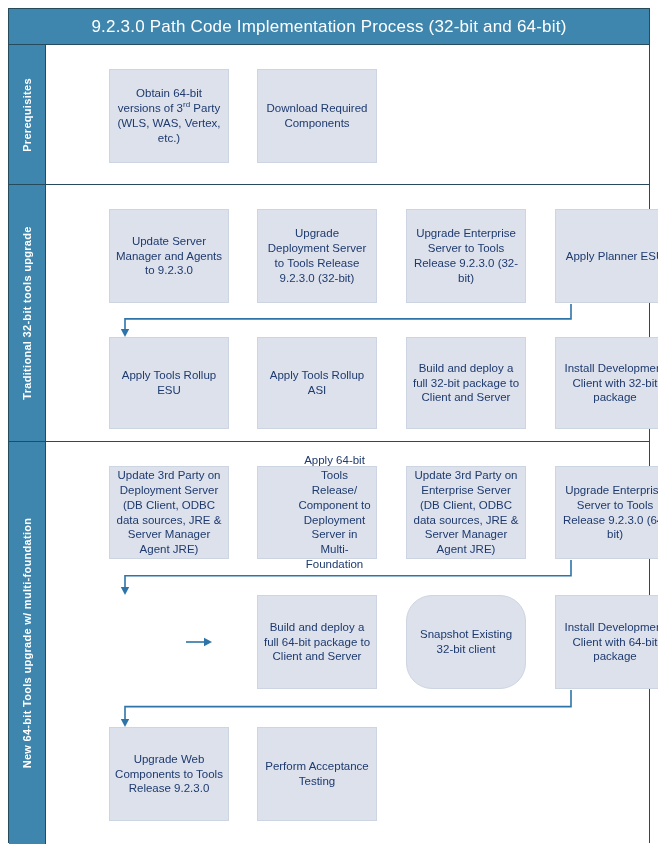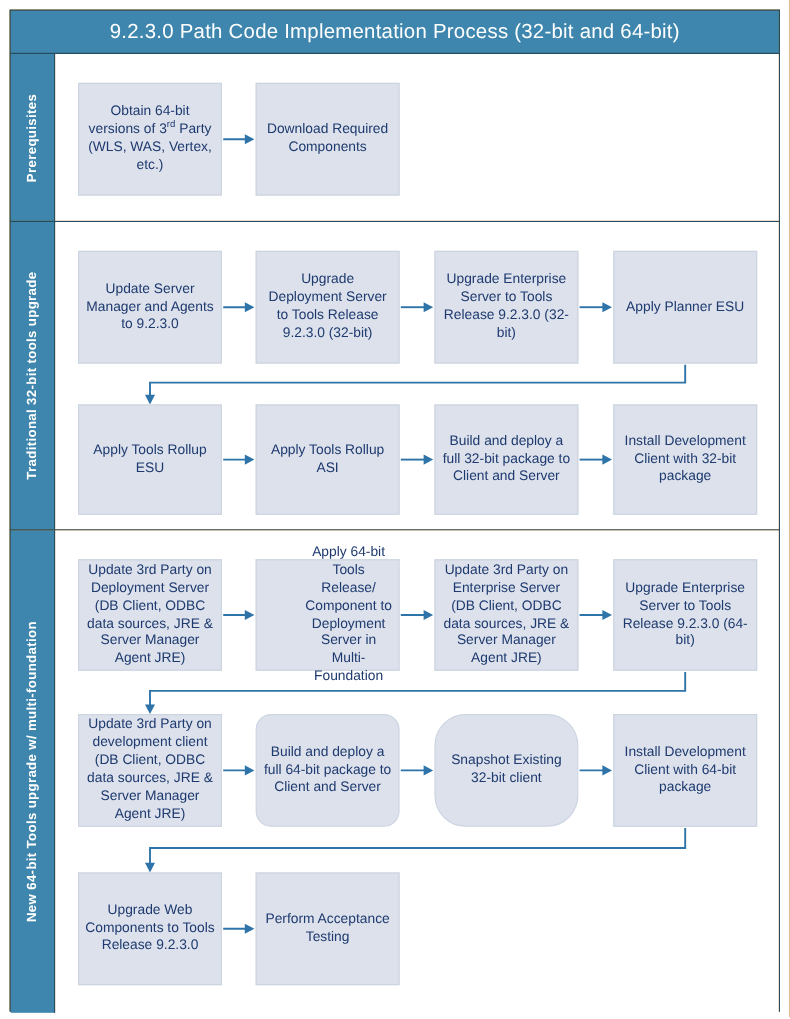--- a/index.html
+++ b/index.html
@@ -3,21 +3,21 @@
 <meta charset="utf-8">
 <style>
   html,body{margin:0;padding:0;}
   body{
     width:658px;height:849px;background:#ffffff;position:relative;overflow:hidden;
     font-family:"Liberation Sans","DejaVu Sans",sans-serif;
   }
   *{box-sizing:border-box;}
   .diagram{
     position:absolute;left:8px;top:8px;width:642px;height:835px;
-    border:1px solid #264b5d;background:#a16207;
+    border:1px solid #264b5d;background:#6d28d9;
   }
   .title-bar{
     height:36px;background:#3e86ad;border-bottom:1px solid #264b5d;
     color:#ffffff;font-size:17px;display:flex;align-items:center;justify-content:center;
     letter-spacing:.2px;
   }
   .section{display:flex;}
   .section.bordered{border-bottom:1px solid #264b5d;}
   .band{
     width:37px;flex:0 0 37px;background:#3e86ad;border-right:1px solid #264b5d;
@@ -27,20 +27,21 @@
     transform:rotate(-90deg);white-space:nowrap;color:#ffffff;
     font-size:11px;font-weight:bold;letter-spacing:.3px;
   }
   .content{position:relative;flex:1;background:#ffffff;}
   .wires{position:absolute;left:0;top:0;width:100%;height:100%;}
   .box{
     position:absolute;background:#dce1ec;border:1px solid #cdd5e2;
     display:flex;align-items:center;justify-content:center;
     text-align:center;color:#1e3a6e;font-size:11.5px;line-height:1.3;
     padding:3px 5px;
+    margin-left:44px;
   }
   .box sup{font-size:8px;line-height:0;}
 </style>
 </head>
 <body>
 
 <div class="diagram">
   <div class="title-bar">9.2.3.0 Path Code Implementation Process (32-bit and 64-bit)</div>
   <div id="sections">
       <div class="section bordered" style="height: 140px;">
@@ -137,24 +138,21 @@
           </div>
           <div class="box" style="left: 167px; top: 24px; width: 120px; height: 93px; padding-left: 40px;">
             <span>Apply 64-bit Tools Release/ Component to Deployment Server in Multi-Foundation</span>
           </div>
           <div class="box" style="left: 316px; top: 24px; width: 120px; height: 93px;">
             <span>Update 3rd Party on Enterprise Server (DB Client, ODBC data sources, JRE &amp; Server Manager Agent JRE)</span>
           </div>
           <div class="box" style="left: 465px; top: 24px; width: 120px; height: 93px;">
             <span>Upgrade Enterprise Server to Tools Release 9.2.3.0 (64-bit)</span>
           </div>
-          <div class="box" style="left: 19px; top: 153px; width: 120px; height: 94px;">
-            <span>Update 3rd Party on development client (DB Client, ODBC data sources, JRE &amp; Server Manager Agent JRE)</span>
-          </div>
-          <div class="box" style="left: 167px; top: 153px; width: 120px; height: 94px; border-radius: 13px;">
+          <div class="box" style="left: 167px; top: 153px; width: 120px; height: 94px;">
             <span>Build and deploy a full 64-bit package to Client and Server</span>
           </div>
           <div class="box" style="left: 316px; top: 153px; width: 120px; height: 94px; border-radius: 26px;">
             <span>Snapshot Existing 32-bit client</span>
           </div>
           <div class="box" style="left: 465px; top: 153px; width: 120px; height: 94px;">
             <span>Install Development Client with 64-bit package</span>
           </div>
           <div class="box" style="left: 19px; top: 285px; width: 120px; height: 94px;">
             <span>Upgrade Web Components to Tools Release 9.2.3.0</span>

